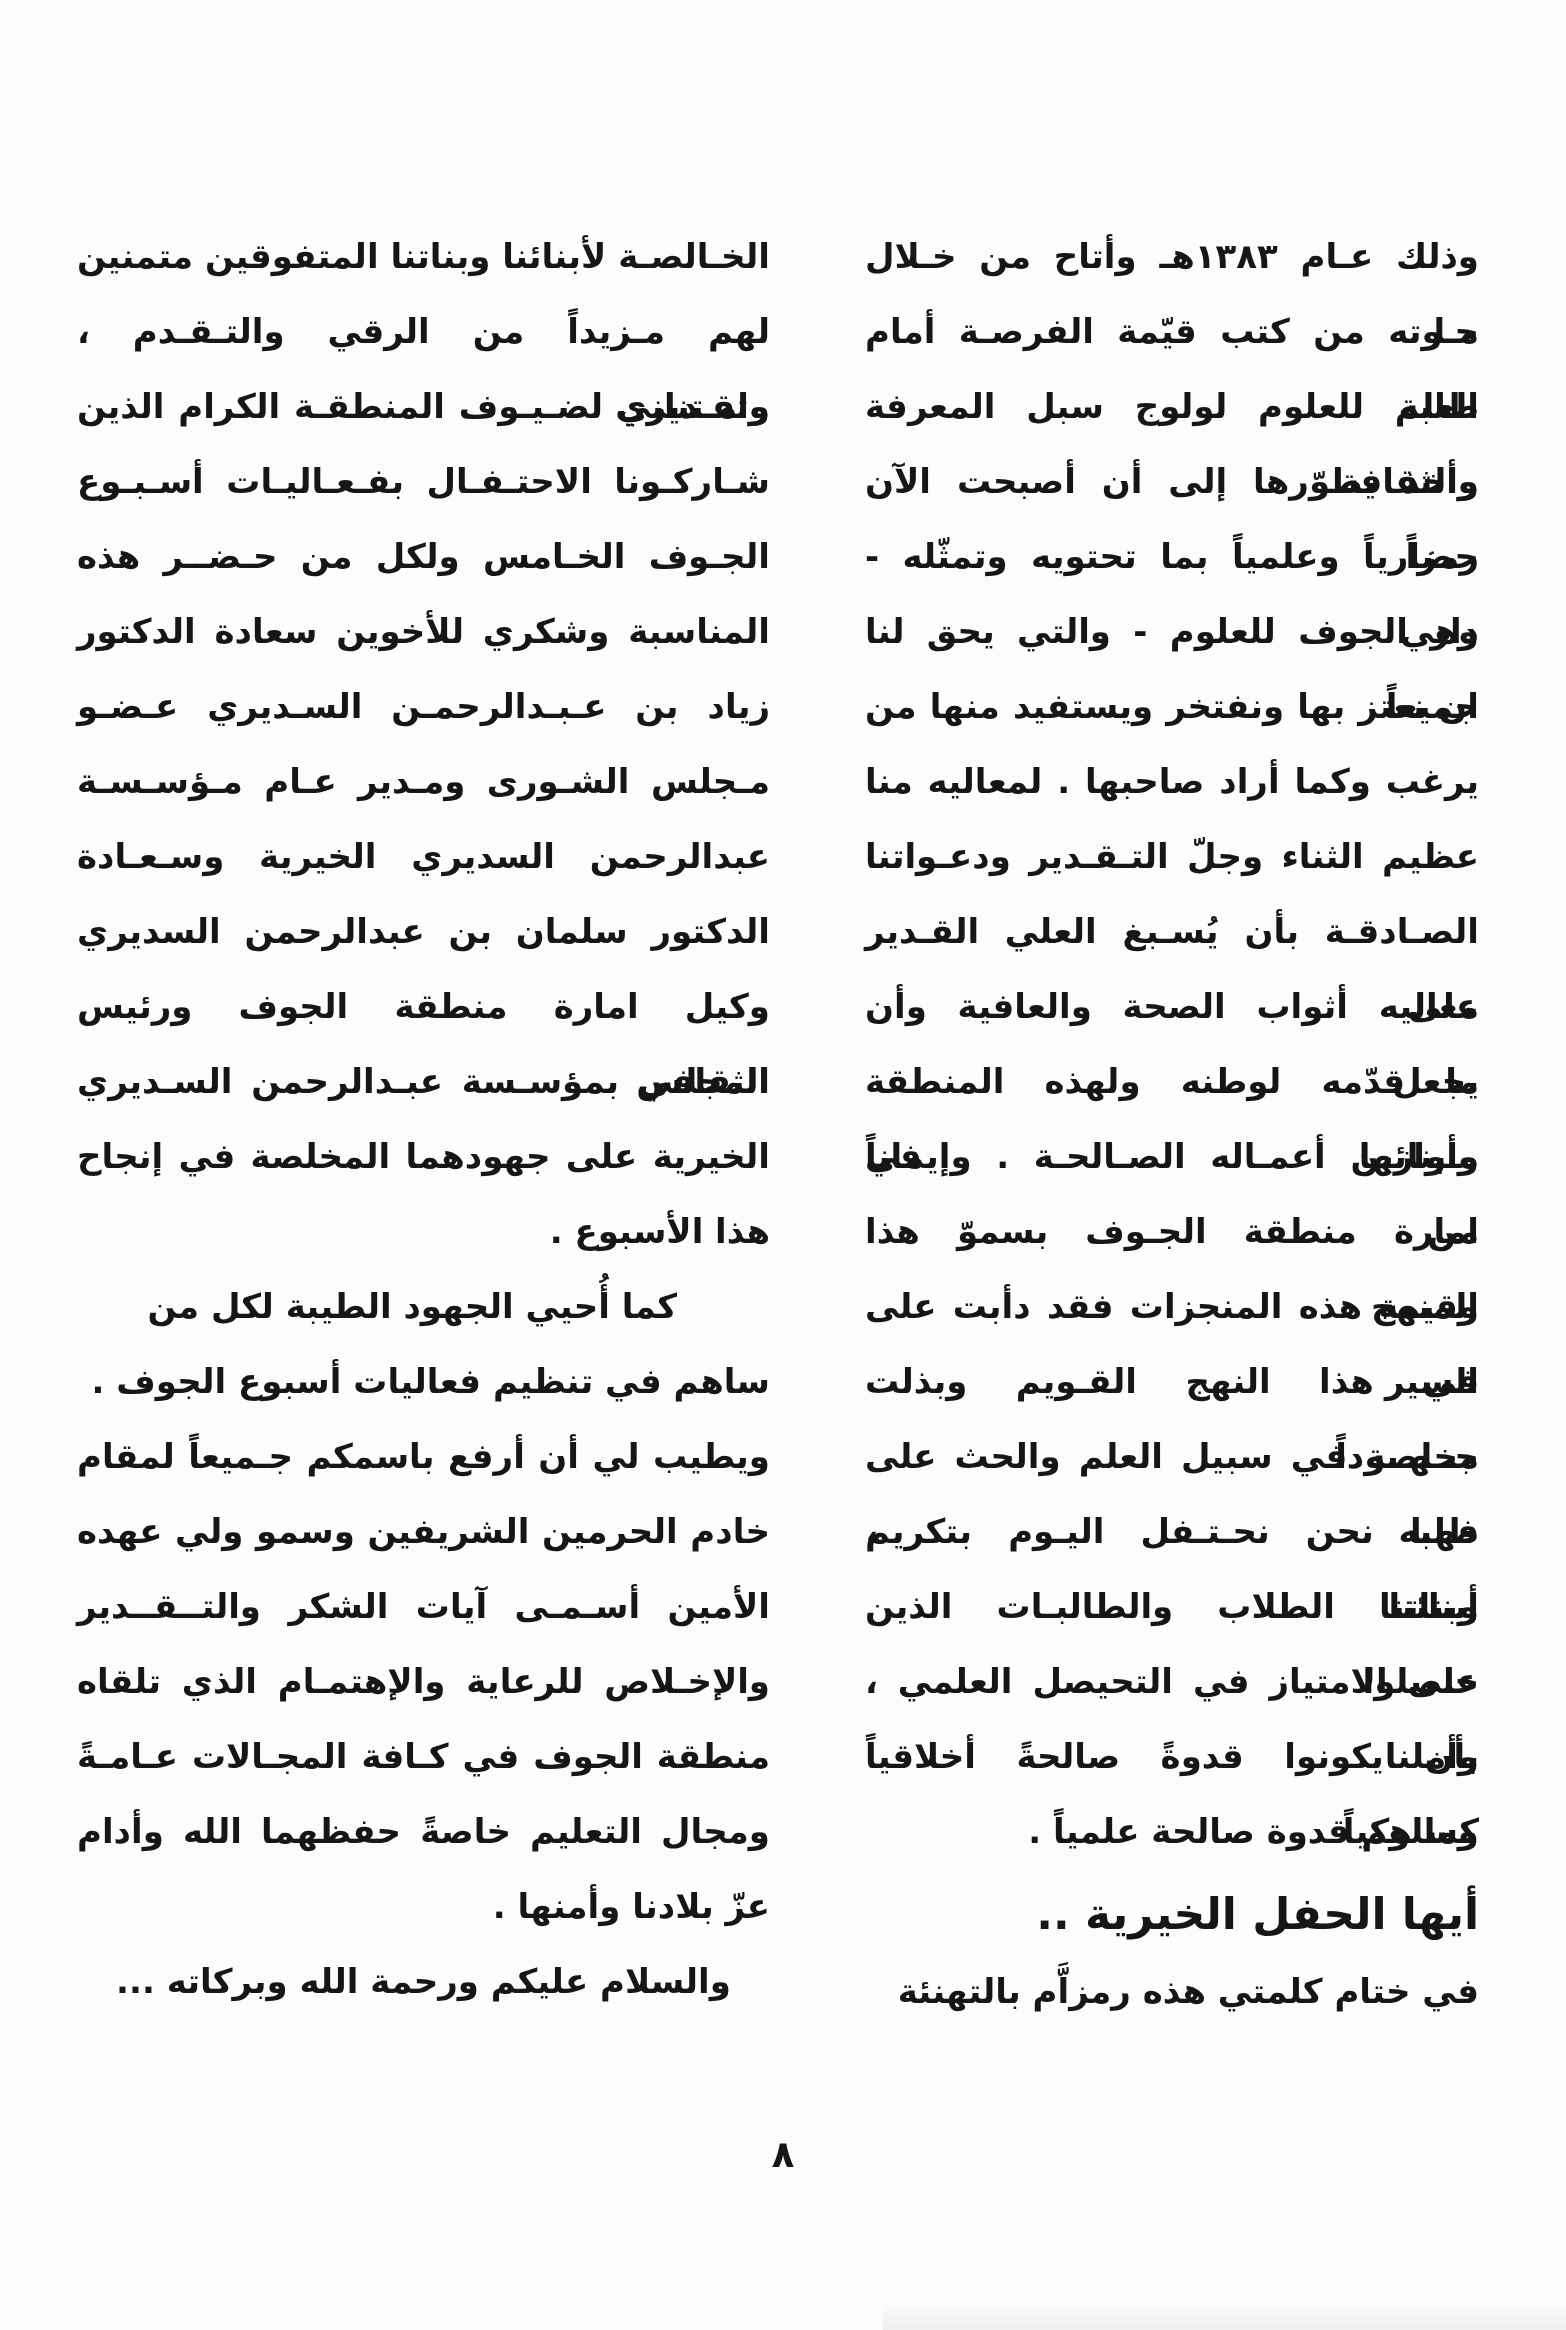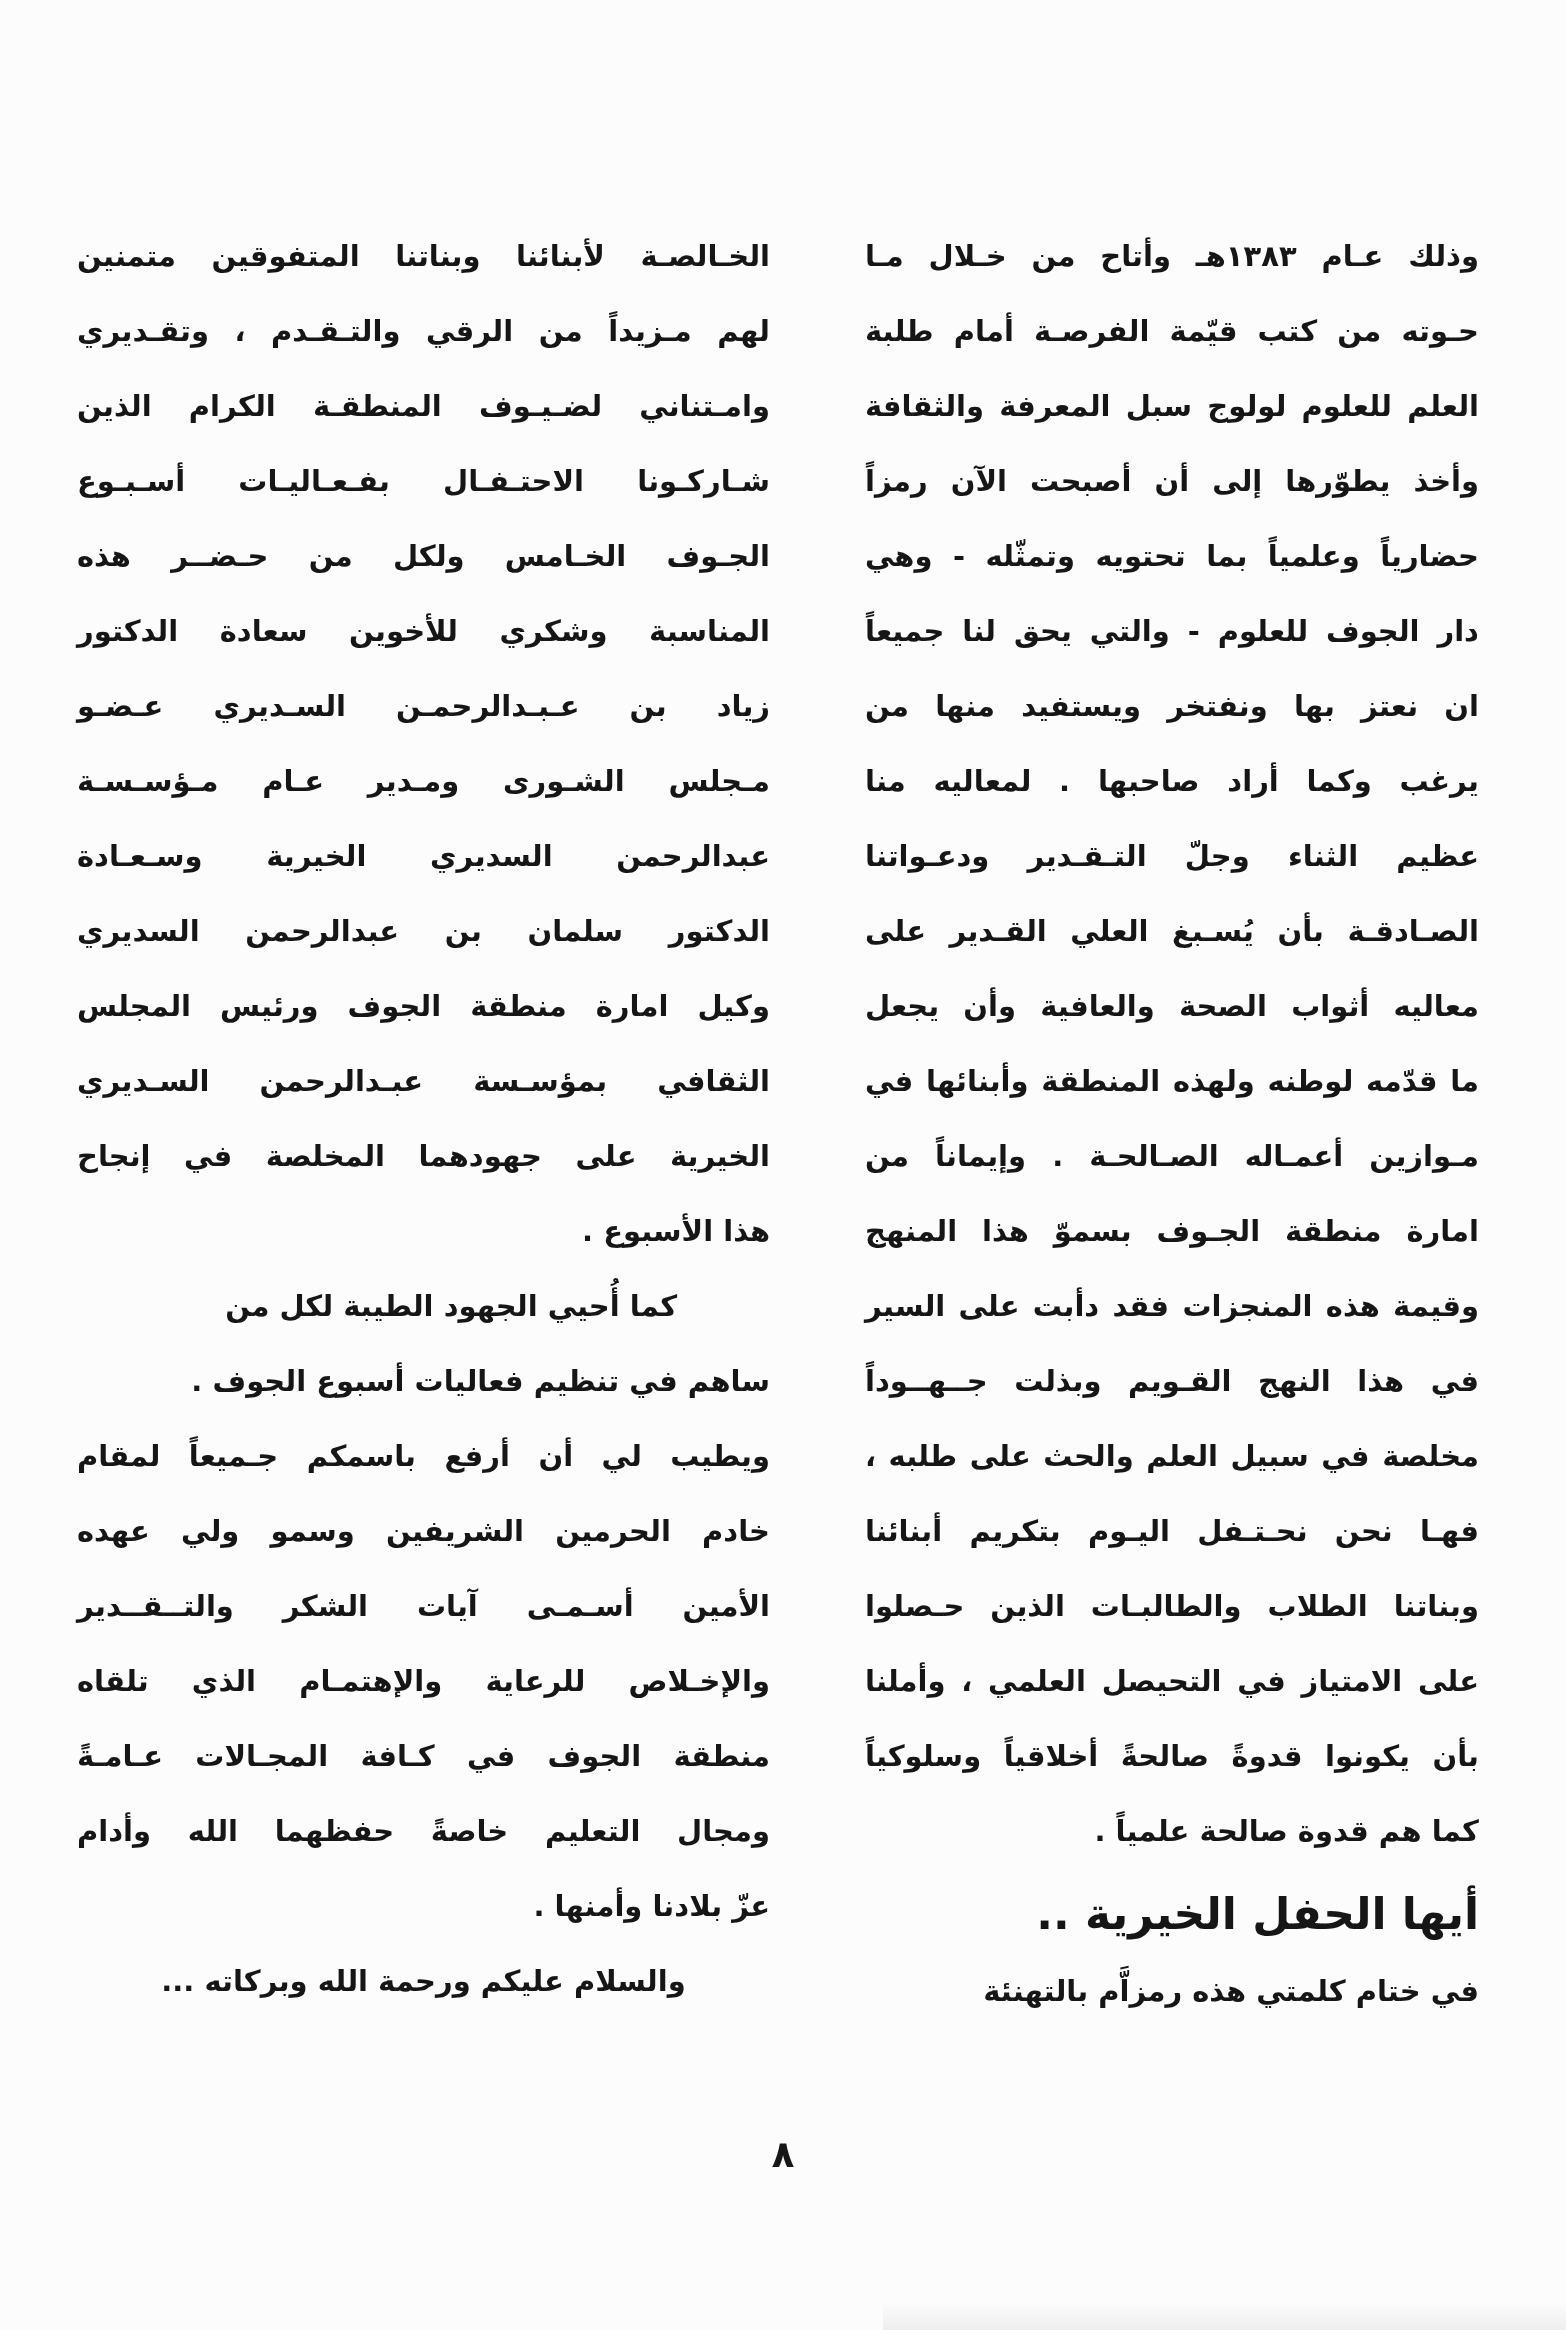--- a/index.html
+++ b/index.html
@@ -22,21 +22,21 @@
     width: 683px; height: 28px;
     background: linear-gradient(to top, rgba(0,0,0,0.055), rgba(0,0,0,0));
     pointer-events: none;
   }
   .col { position: absolute; top: 219px; }
   .col-right { right: 87px; width: 614px; }
   .col-left  { left: 77px;  width: 693px; }
   .ln {
     height: 75px;
     line-height: 75px;
-    font-size: 29px;
+    font-size: 34px;
     text-align: justify;
     text-align-last: justify;
     text-justify: inter-word;
     white-space: normal;
   }
   .ln.end    { text-align: right;  text-align-last: right; }
   .ln.center { text-align: center; text-align-last: center; }
   .ln.indent { padding-right: 93px; }
   .ln.heading {
     font-size: 44px;

